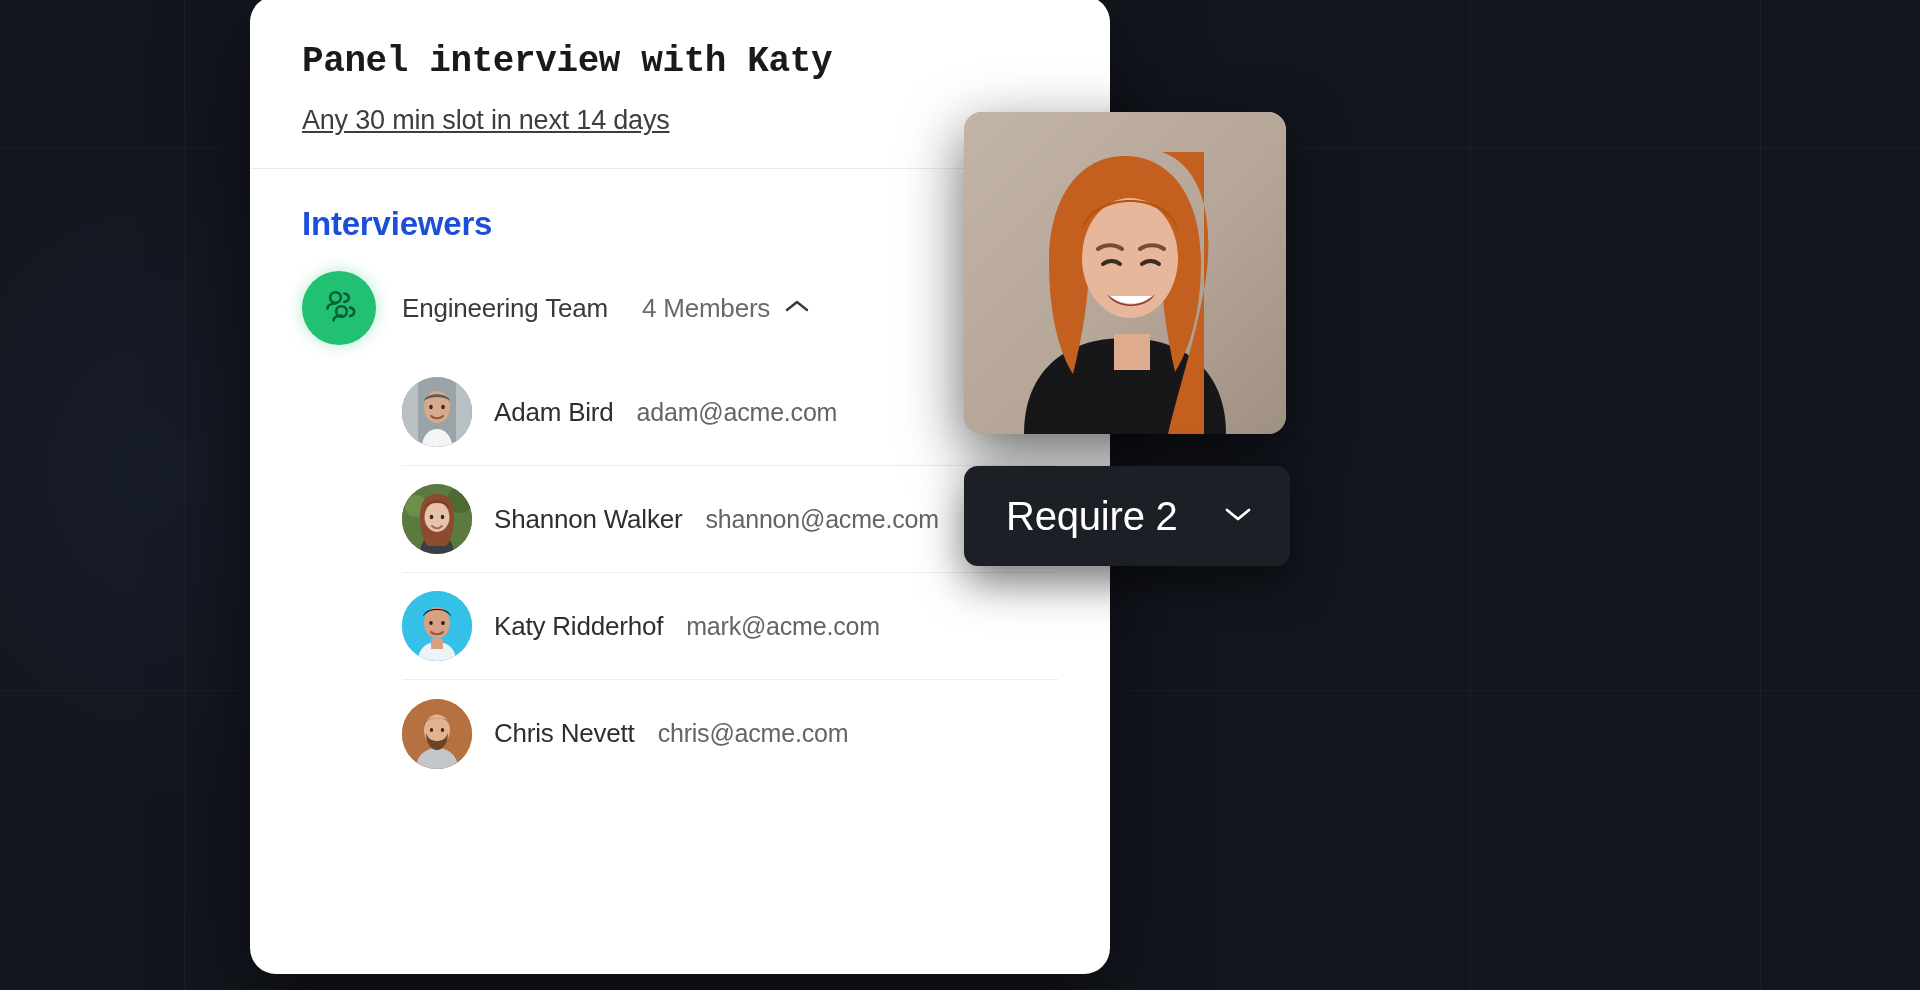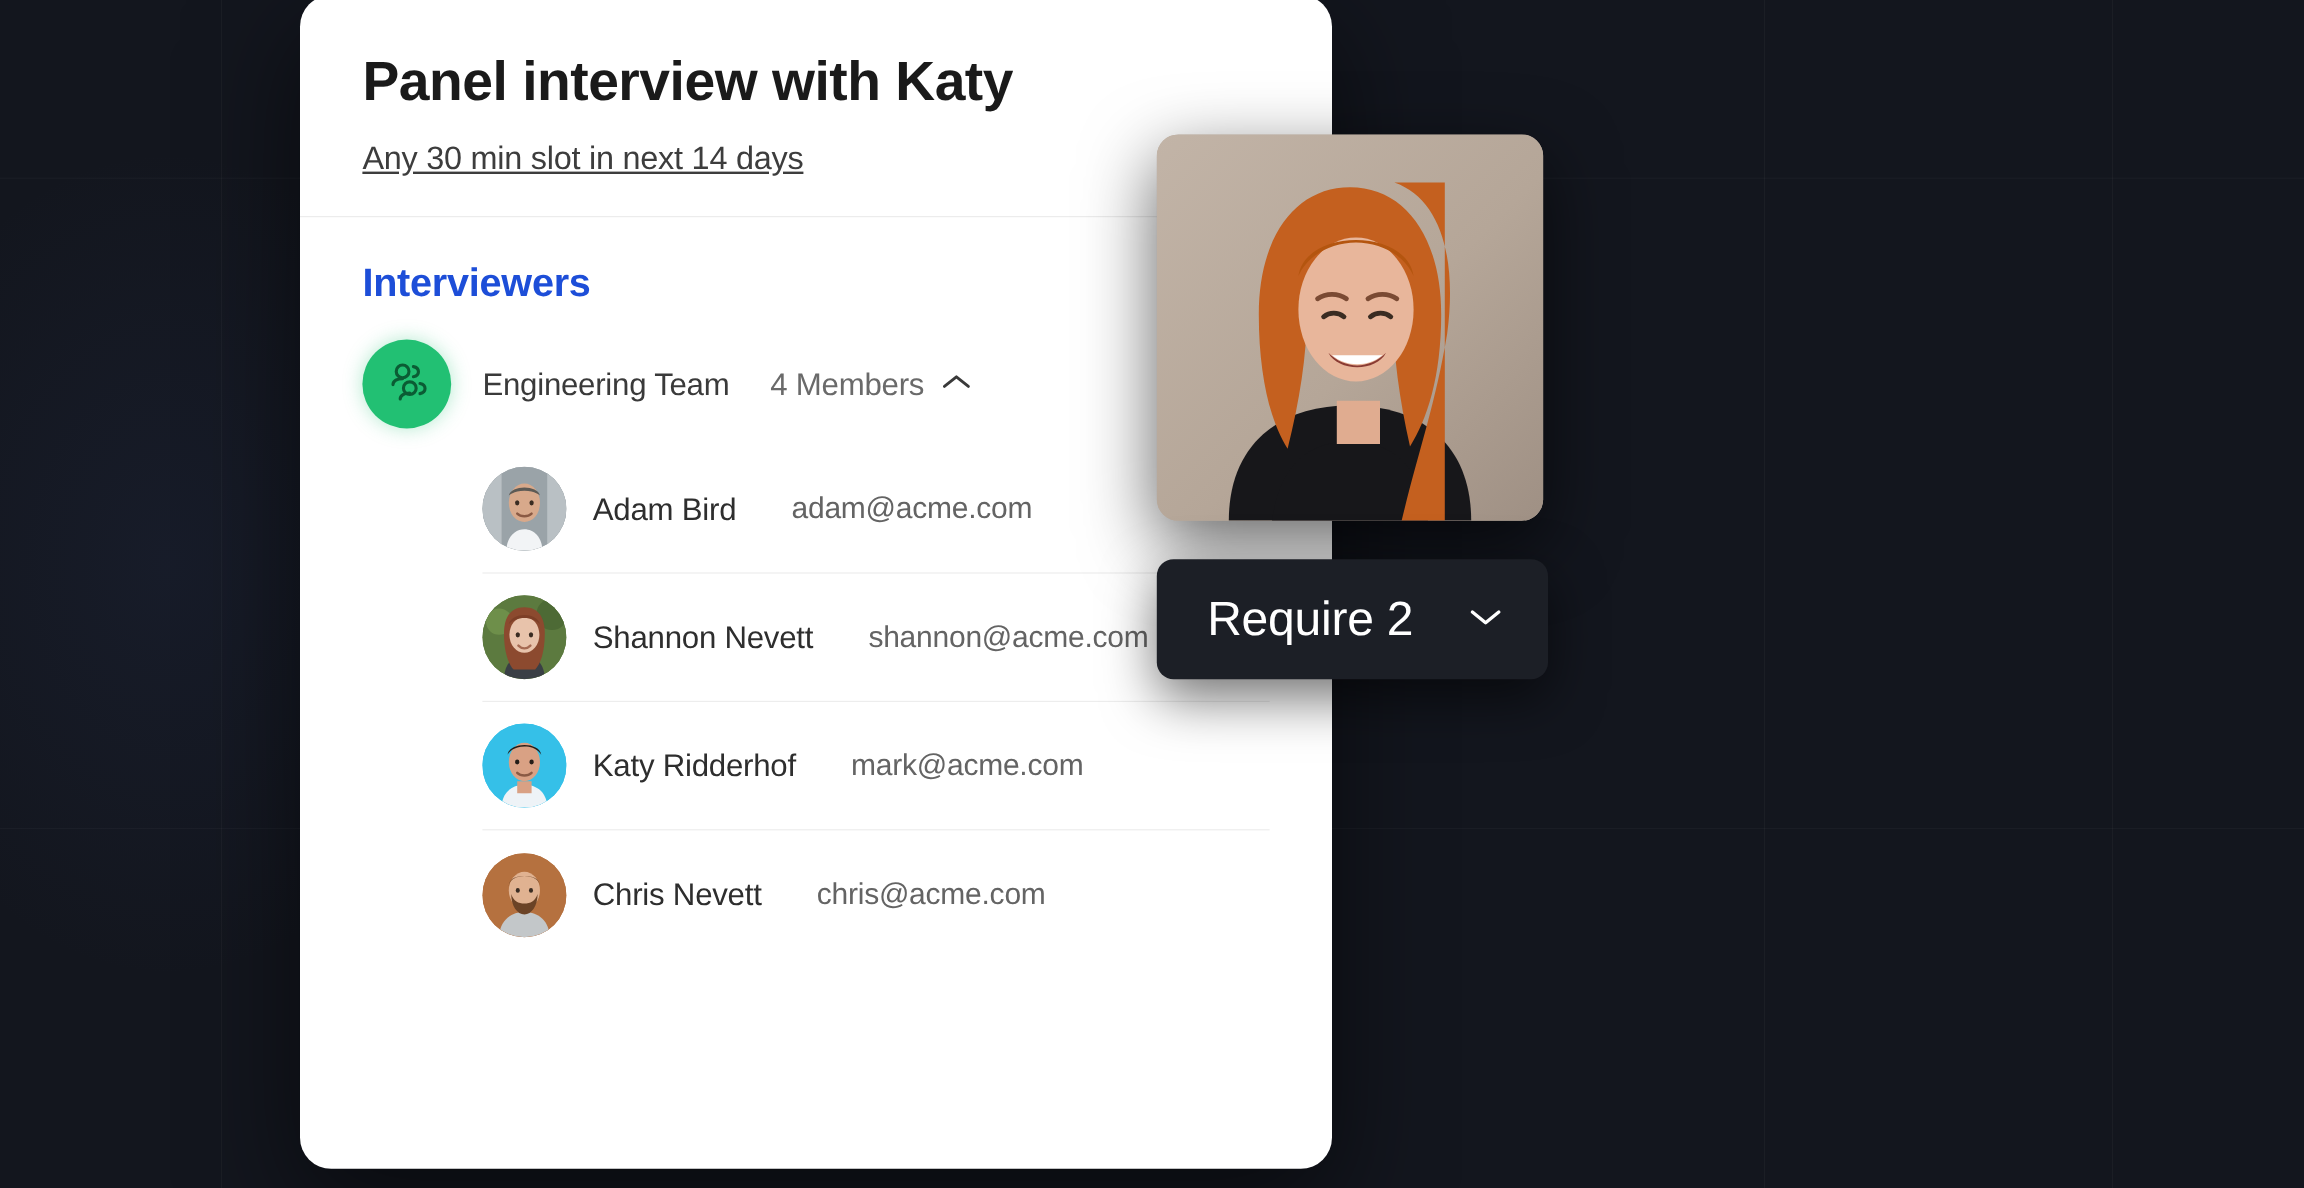--- a/index.html
+++ b/index.html
@@ -58,25 +58,26 @@
     box-shadow: 0 30px 90px rgba(0,0,0,0.55);
     overflow: hidden;
   }
 
   .card-header {
     padding: 44px 52px 32px 52px;
     border-bottom: 1px solid #ececec;
   }
 
   .card-title {
-    font-size: 46px;
+    font-size: 36px;
     font-weight: bold;
     color: #1a1a1a;
     letter-spacing: -0.4px;
     line-height: 1.2;
+    font-family: Liberation Mono, monospace;
   }
 
   .card-subtitle {
     margin-top: 22px;
     font-size: 27px;
     color: #3d3d3d;
     font-weight: normal;
     letter-spacing: -0.2px;
     text-decoration: underline;
   }
@@ -161,21 +162,21 @@
     font-size: 26px;
     color: #2e2e2e;
     letter-spacing: -0.2px;
     white-space: nowrap;
   }
 
   .member-email {
     font-size: 25px;
     color: #646464;
     letter-spacing: -0.2px;
-    margin-left: 24px;
+    margin-left: 1px;
     white-space: nowrap;
   }
 
   
   #video-thumbnail {
     position: absolute;
     left: 964px;
     top: 112px;
     width: 322px;
     height: 322px;
@@ -287,21 +288,21 @@
             <circle cx="58" cy="16" r="13" fill="#4d6a35"></circle>
             <path d="M18 70c0-12 7-20 17-20s17 8 17 20z" fill="#3a3f45"></path>
             <path d="M18 32c0-13 5-22 17-22s17 9 17 22c0 16-4 26-8 30H26c-4-4-8-14-8-30z" fill="#8c4a2f"></path>
             <ellipse cx="35" cy="33" rx="12.5" ry="15" fill="#e8c3ab"></ellipse>
             <path d="M22 24c3-10 23-10 26 0c-3-3-8-5-13-5s-10 2-13 5z" fill="#7d3f27"></path>
             <ellipse cx="29.5" cy="33" rx="1.8" ry="2.2" fill="#3a2c22"></ellipse>
             <ellipse cx="40.5" cy="33" rx="1.8" ry="2.2" fill="#3a2c22"></ellipse>
             <path d="M30 42c3 3 7 3 10 0" stroke="#a56a52" stroke-width="2" fill="none" stroke-linecap="round"></path>
           </svg>
         </div>
-        <div class="member-name">Shannon Nevett</div>
+        <div class="member-name">Shannon Walker</div>
         <div class="member-email">shannon@acme.com</div>
       </div>
 
       <div class="member-row">
         <div class="member-avatar" style="background:#35c0e8;">
           <svg width="70" height="70" viewBox="0 0 70 70">
             <rect width="70" height="70" fill="#35c0e8"></rect>
             <path d="M16 70c0-12 8-19 19-19s19 7 19 19z" fill="#eef3f7"></path>
             <path d="M29 48h12v10H29z" fill="#d9a184"></path>
             <ellipse cx="35" cy="32" rx="13" ry="16" fill="#d9a184"></ellipse>

